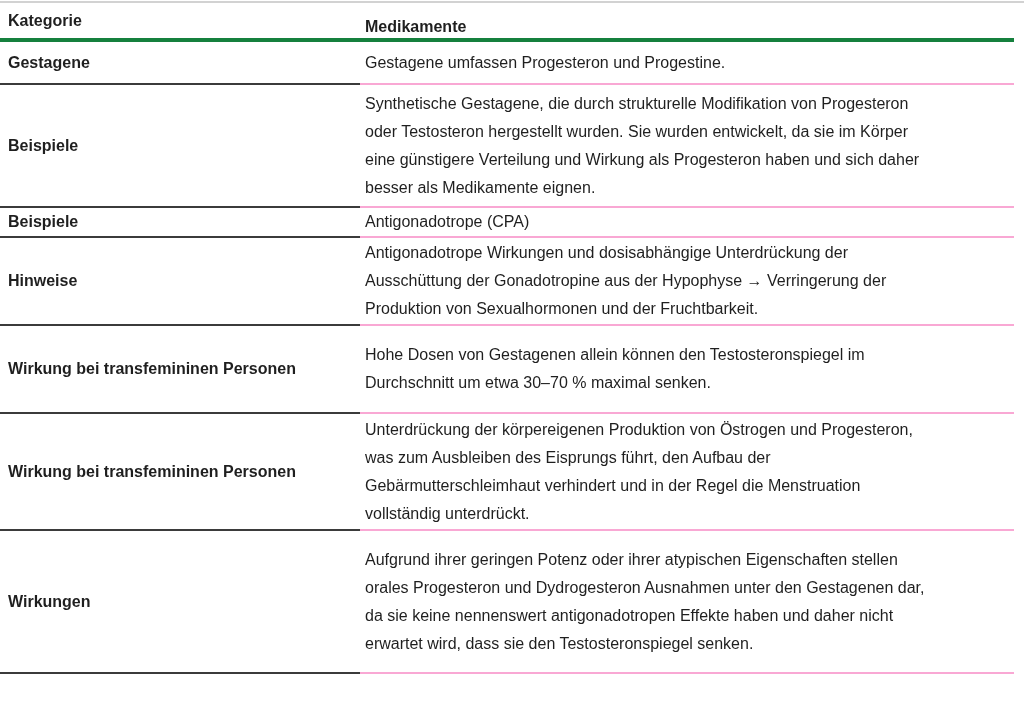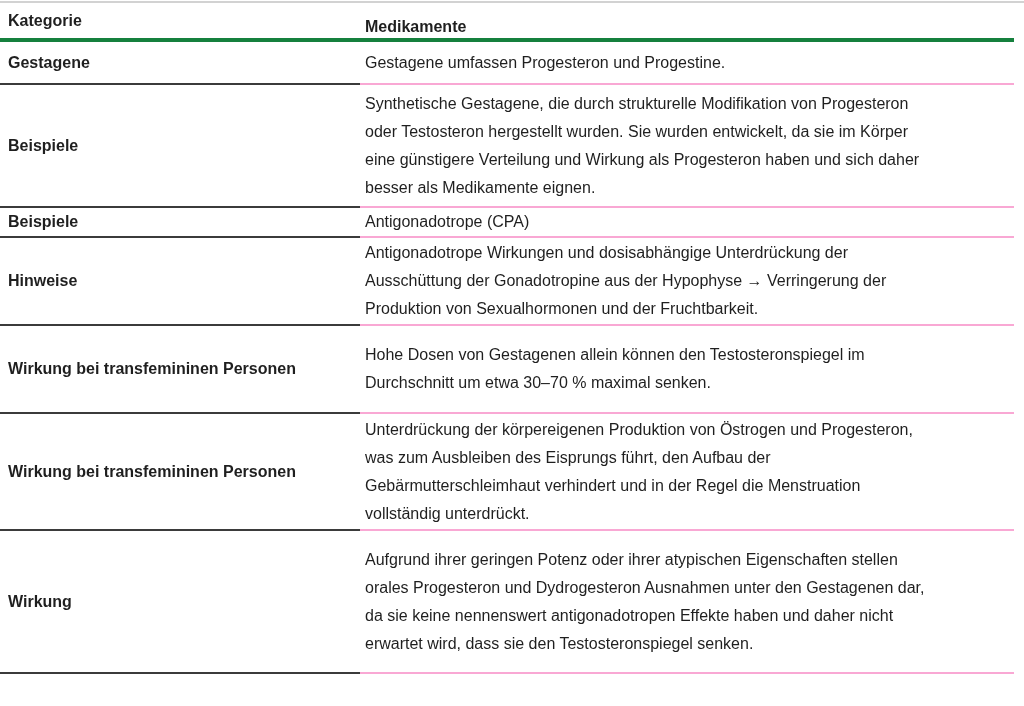--- a/index.html
+++ b/index.html
@@ -112,20 +112,20 @@
 Durchschnitt um etwa 30–70 % maximal senken.</td>
   </tr>
   <tr class="r6">
     <td class="cat-cell">Wirkung bei transfemininen Personen</td>
     <td class="desc-cell">Unterdrückung der körpereigenen Produktion von Östrogen und Progesteron,
 was zum Ausbleiben des Eisprungs führt, den Aufbau der
 Gebärmutterschleimhaut verhindert und in der Regel die Menstruation
 vollständig unterdrückt.</td>
   </tr>
   <tr class="r7">
-    <td class="cat-cell">Wirkung</td>
+    <td class="cat-cell">Wirkungen</td>
     <td class="desc-cell">Aufgrund ihrer geringen Potenz oder ihrer atypischen Eigenschaften stellen
 orales Progesteron und Dydrogesteron Ausnahmen unter den Gestagenen dar,
 da sie keine nennenswert antigonadotropen Effekte haben und daher nicht
 erwartet wird, dass sie den Testosteronspiegel senken.</td>
   </tr>
 </tbody>
   </table>
 
 </body></html>

